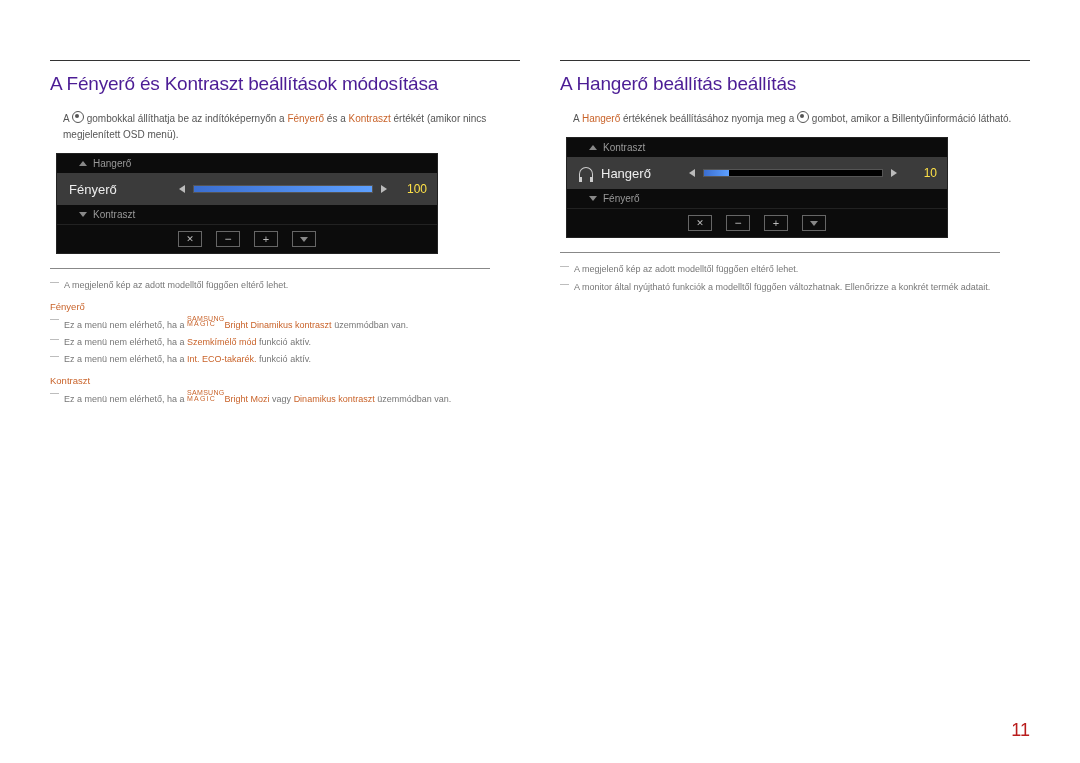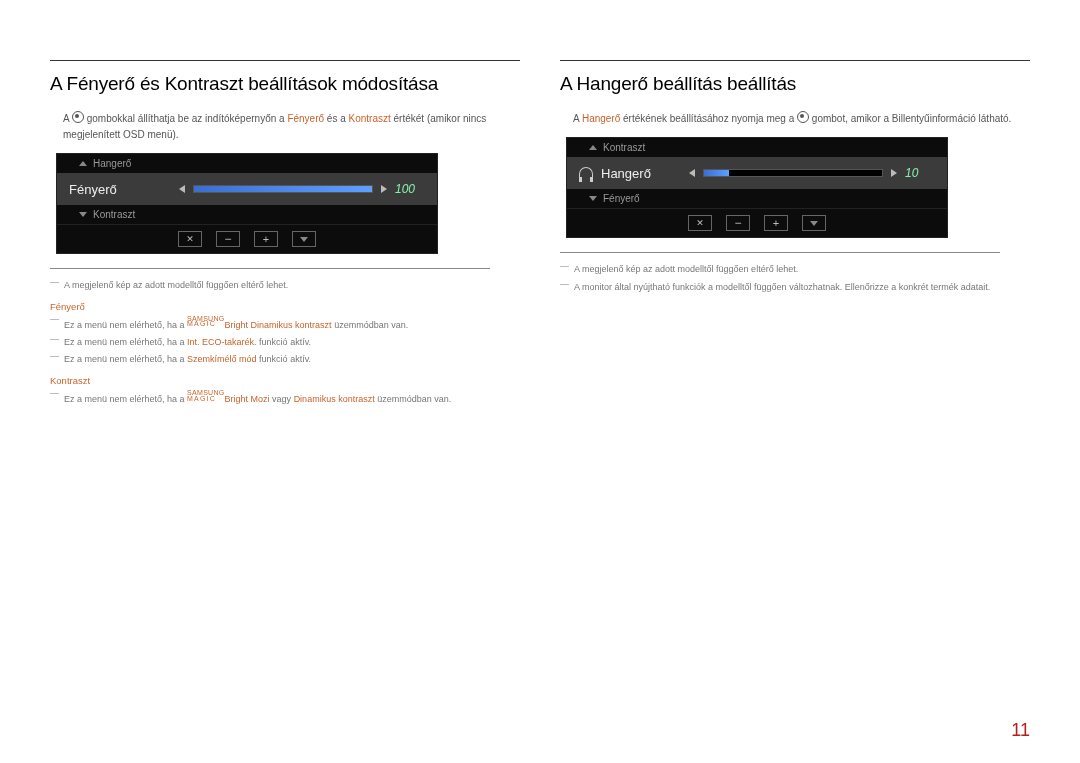--- a/index.html
+++ b/index.html
@@ -22,21 +22,21 @@
     width: 470px;
   }
   .hr-top {
     border: none;
     border-top: 1px solid #333;
     margin: 0 0 12px 0;
   }
   h1.section-title {
     font-size: 19px;
     font-weight: 400;
-    color: #000000;
+    color: #4c1d95;
     margin: 0 0 16px 0;
     letter-spacing: -0.2px;
   }
   p.intro {
     font-size: 10px;
     line-height: 1.6;
     color: #555;
     margin: 0 0 10px 13px;
   }
   .hl { color: #c9632a; }
@@ -121,25 +121,24 @@
     border: 1px solid #555;
     position: relative;
   }
   .bar-fill {
     position: absolute;
     top: 0; left: 0; bottom: 0;
     background: linear-gradient(to right, #3b6ed0, #5da0ff);
   }
   .osd-val {
     width: 32px;
-    text-align: left;
-    color: #86efac;
+    text-align: right;
+    color: #fde047;
     padding-right: 4px;
     font-size: 12px;
-    font-style: italic;
   }
   .osd-controls {
     display: flex;
     justify-content: center;
     gap: 14px;
     padding: 6px 0;
     border-top: 1px solid #222;
   }
   .ctrl-btn {
     width: 24px;
@@ -269,24 +268,24 @@
     <hr class="sep">
 
     <div class="note">A megjelenő kép az adott modelltől függően eltérő lehet.</div>
 
     <div class="sub-head">Fényerő</div>
 
     <div class="note">
       <span>Ez a menü nem elérhető, ha a </span><span class="sm-brand"><span>SAMSUNG</span><br><span class="line2">MAGIC</span></span><span class="hl2">Bright</span><span class="hl2"> Dinamikus kontraszt</span><span> üzemmódban van.</span>
     </div>
     <div class="note">
+      <span>Ez a menü nem elérhető, ha a </span><span class="hl2">Szemkímélő mód</span><span> funkció aktív.</span>
+    </div>
+    <div class="note">
       <span>Ez a menü nem elérhető, ha a </span><span class="hl2">Int. ECO-takarék.</span><span> funkció aktív.</span>
-    </div>
-    <div class="note">
-      <span>Ez a menü nem elérhető, ha a </span><span class="hl2">Szemkímélő mód</span><span> funkció aktív.</span>
     </div>
 
     <div class="sub-head">Kontraszt</div>
 
     <div class="note">
       <span>Ez a menü nem elérhető, ha a </span><span class="sm-brand"><span>SAMSUNG</span><br><span class="line2">MAGIC</span></span><span class="hl2">Bright</span><span class="hl2"> Mozi</span><span> vagy </span><span class="hl2">Dinamikus kontraszt</span><span> üzemmódban van.</span>
     </div>
   </div>
 
   <div class="column">

